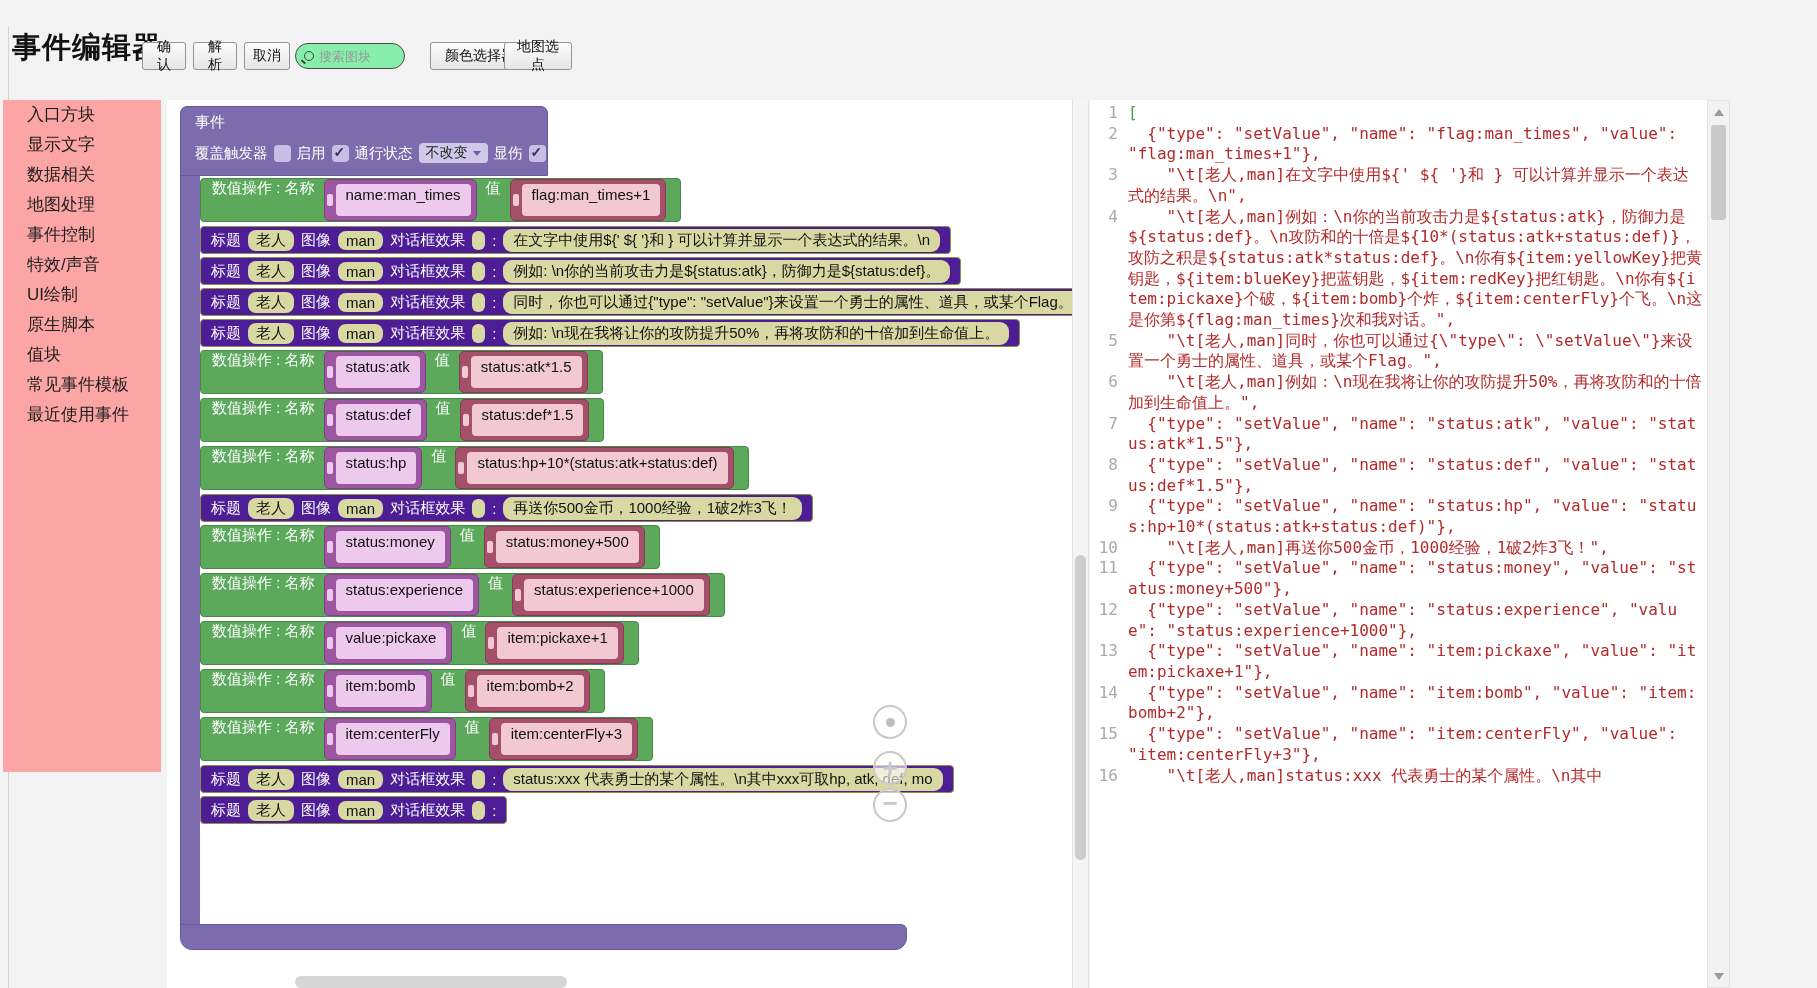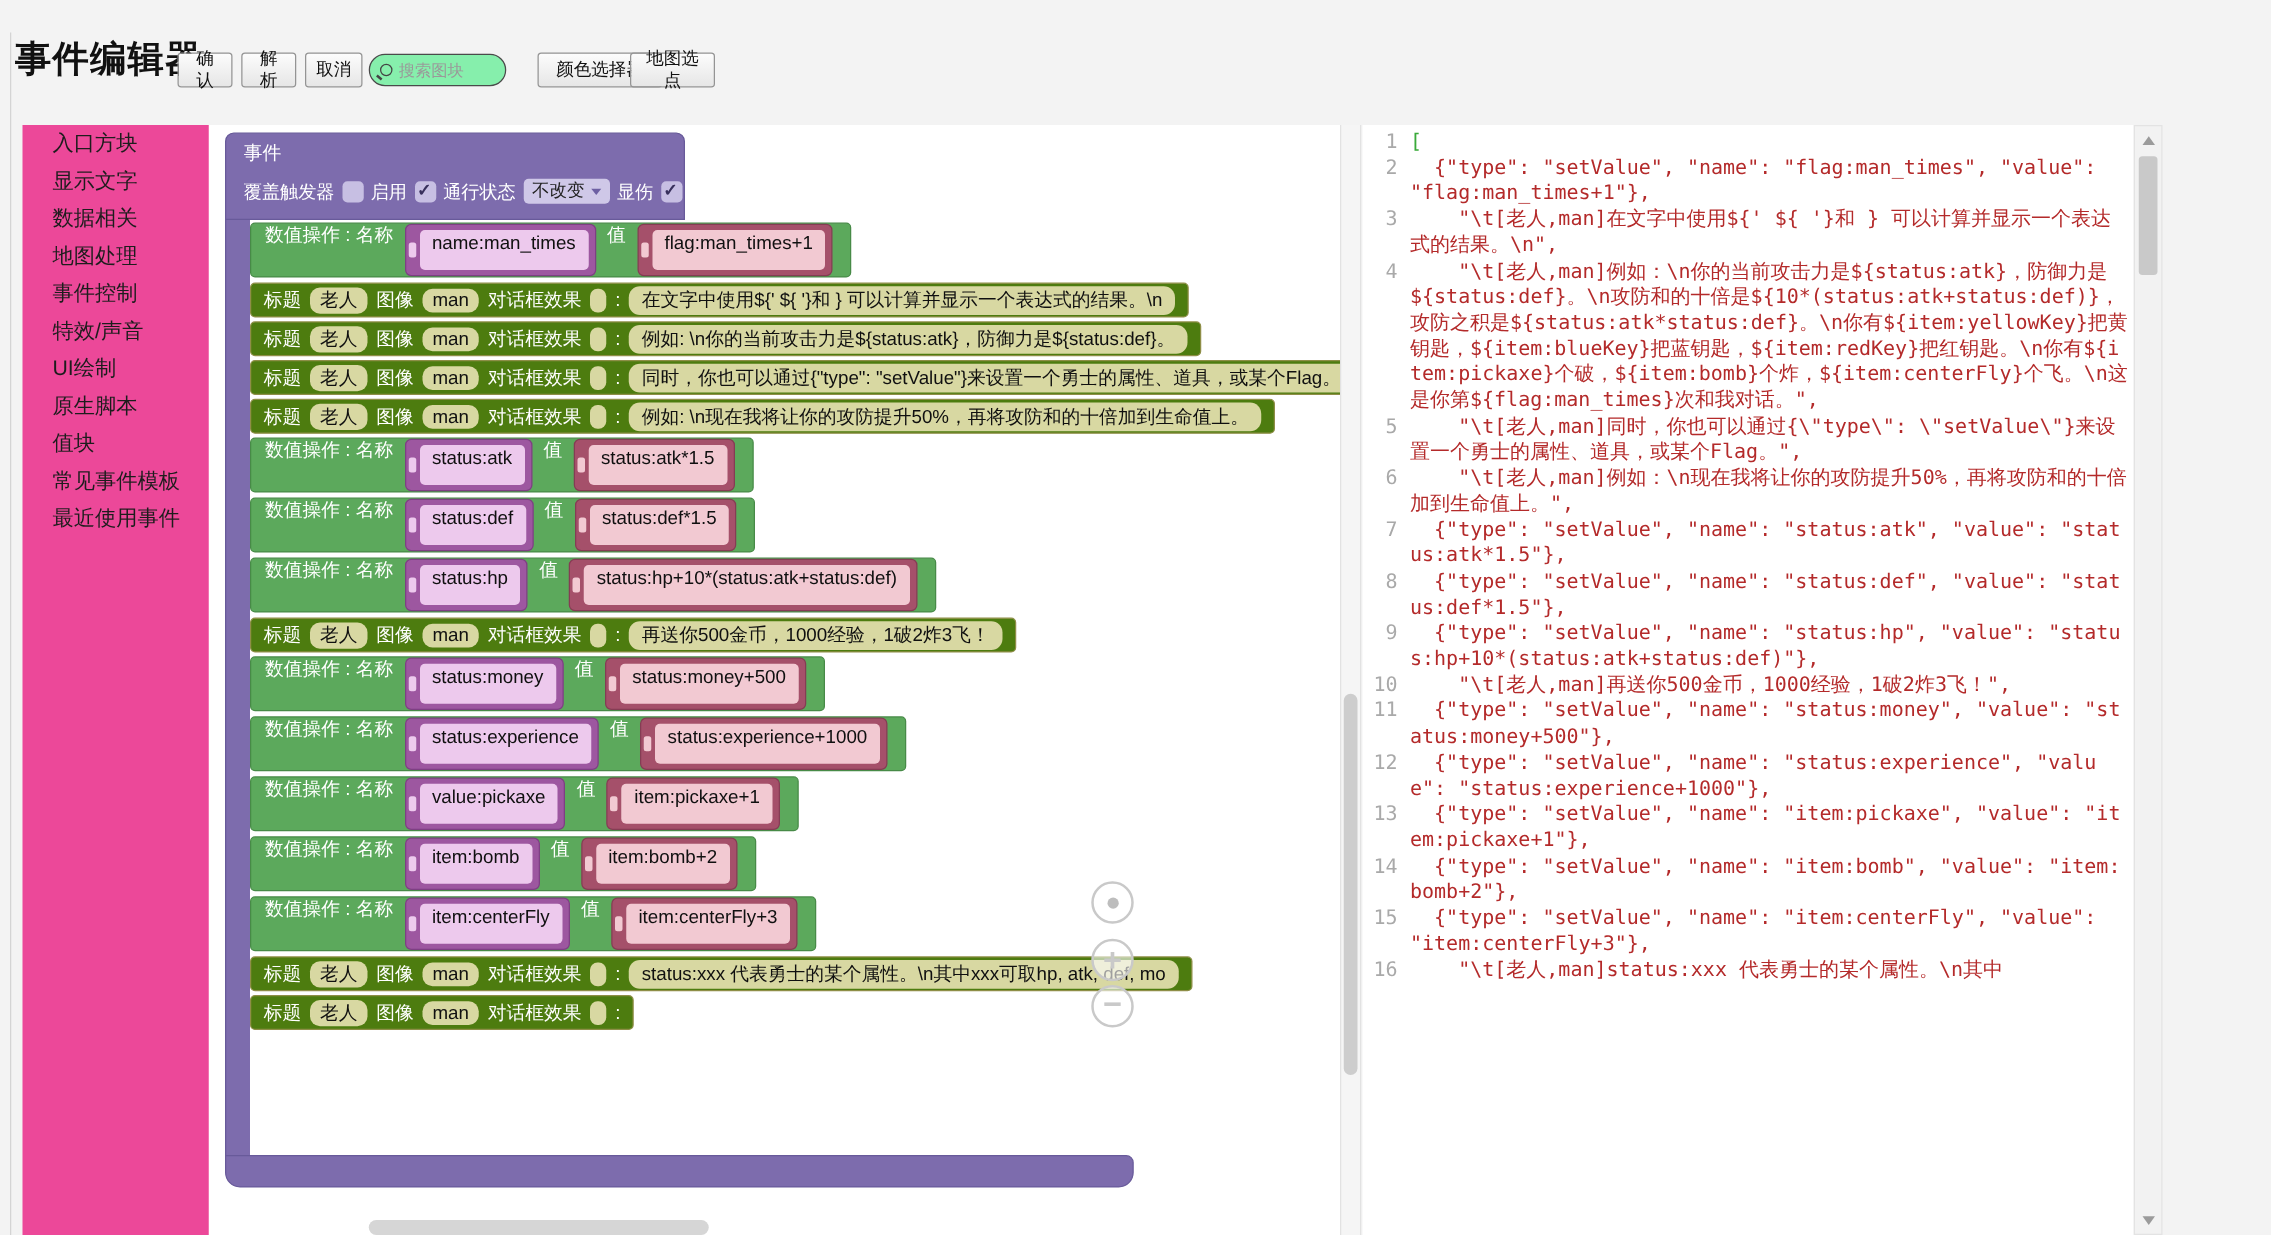--- a/index.html
+++ b/index.html
@@ -19,21 +19,21 @@
   #btn-color   { left:430px; width:100px; }
   #btn-map     { left:504px; width:68px; }
   #search-box { position:absolute; left:295px; top:43px; width:110px; height:26px; border:1.5px solid #4a4a4a;
       border-radius:13px; background:#86efac; display:flex; align-items:center; padding:0 6px; }
   #search-mag { width:10px; height:10px; border:1.7px solid #444; border-radius:50%; position:relative; flex:none; margin-left:2px; }
   #search-mag::after { content:""; position:absolute; width:5px; height:1.7px; background:#444; transform:rotate(40deg); left:-4px; top:9px; }
   #search-input { border:none; outline:none; background:transparent; width:80px; font-size:13px; color:#333; margin-left:5px; font-family:inherit; }
   #search-input::placeholder { color:#9a9a9a; }
 
   
-  #sidebar { position:absolute; left:18px; top:100px; width:158px; height:888px; background:#ec4899; }
+  #sidebar { position:absolute; left:3px; top:100px; width:158px; height:672px; background:#fca5a5; }
   .side-item { padding:3px 0 3px 24px; font-size:17px; color:#1d1d1d; line-height:24px; cursor:pointer; white-space:nowrap; }
 
   
   #canvas { position:absolute; left:167px; top:100px; width:905px; height:888px; background:#ffffff; overflow:hidden; }
 
   #event-head { position:absolute; left:13px; top:6px; width:368px; height:70px; background:#7d6cad;
       border:1px solid #685a9a; border-radius:7px 7px 0 0; color:#fff; }
   #event-title { position:absolute; left:14px; top:6px; font-size:15px; }
   #event-row2 { position:absolute; left:14px; top:36px; display:flex; align-items:center; gap:6px; font-size:14.5px; white-space:nowrap; }
   .cb { width:17px; height:17px; background:#c7bfe3; border-radius:4px; flex:none; position:relative; }
@@ -42,21 +42,21 @@
       padding:0 7px; color:#222; font-size:14px; cursor:pointer; }
   .dd-caret { width:0; height:0; border-left:4px solid transparent; border-right:4px solid transparent; border-top:5px solid #6d5fa3; }
 
   #event-spine { position:absolute; left:13px; top:75px; width:20px; height:752px; background:#7d6cad; border-left:1px solid #685a9a; }
   #event-foot { position:absolute; left:13px; top:824px; width:727px; height:26px; background:#7d6cad;
       border:1px solid #685a9a; border-radius:0 6px 12px 12px; }
 
   #rows { position:absolute; left:33px; top:78px; width:1400px; }
   .row-green { height:44px; margin-bottom:4px; display:inline-flex; background:#5ca95c; border:1px solid #478a47;
       border-radius:4px; padding:0 14px 0 11px; color:#fff; font-size:15px; gap:9px; }
-  .row-olive { height:28px; margin-bottom:3px; display:inline-flex; background:#4d7c0f; border:1px solid #8e8e47;
+  .row-olive { height:28px; margin-bottom:3px; display:inline-flex; background:#4c1d95; border:1px solid #8e8e47;
       border-radius:4px; padding:0 10px 0 10px; color:#fff; font-size:15px; gap:7px; align-items:center; }
   .chip { border-radius:5px; padding:4px 5px 4px 11px; position:relative; display:inline-flex; }
   .chip::before { content:""; position:absolute; left:2px; top:50%; margin-top:-6px; width:6px; height:12px; border-radius:2px; }
   .chip-name  { background:#9d57a0; border:1px solid #7e3f83; }
   .chip-name .chip-inner { background:#edc9ed; }
   .chip-name::before { background:#edc9ed; }
   .chip-value { background:#a5506a; border:1px solid #853c54; }
   .chip-value .chip-inner { background:#f2c9d2; }
   .chip-value::before { background:#f2c9d2; }
   .chip-inner { border-radius:4px; padding:2px 10px; color:#101010; font-size:15px; }

